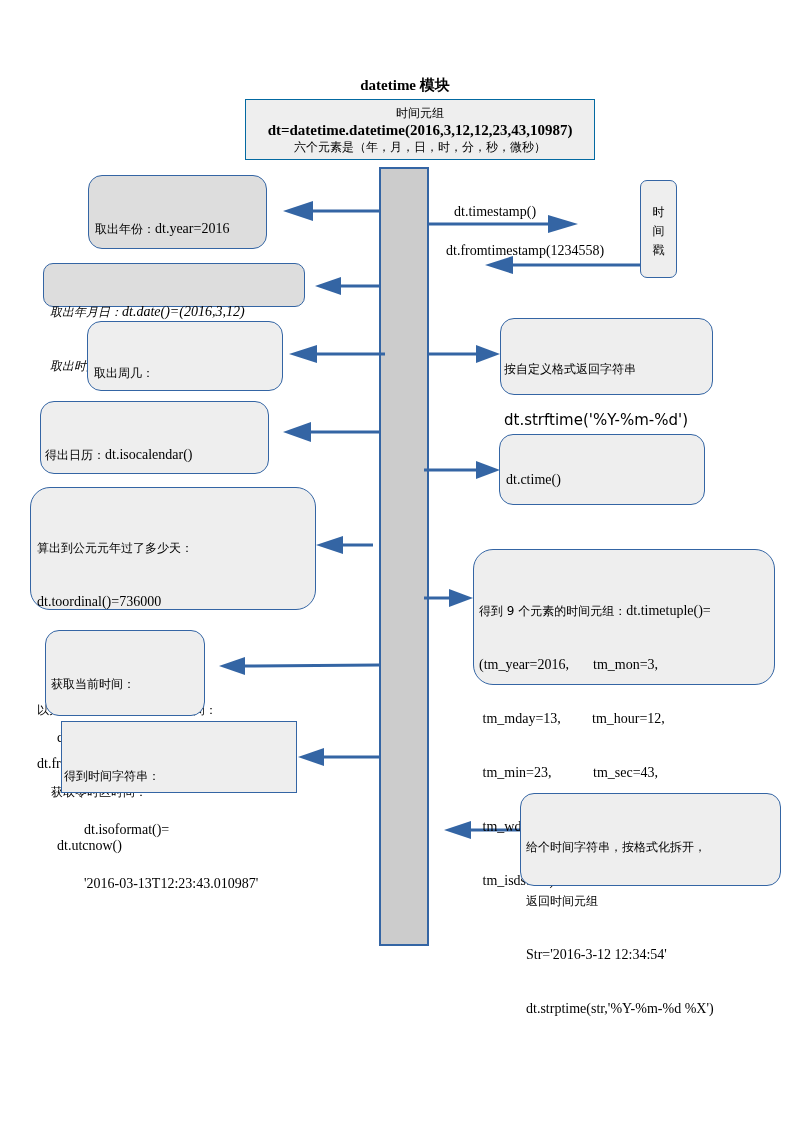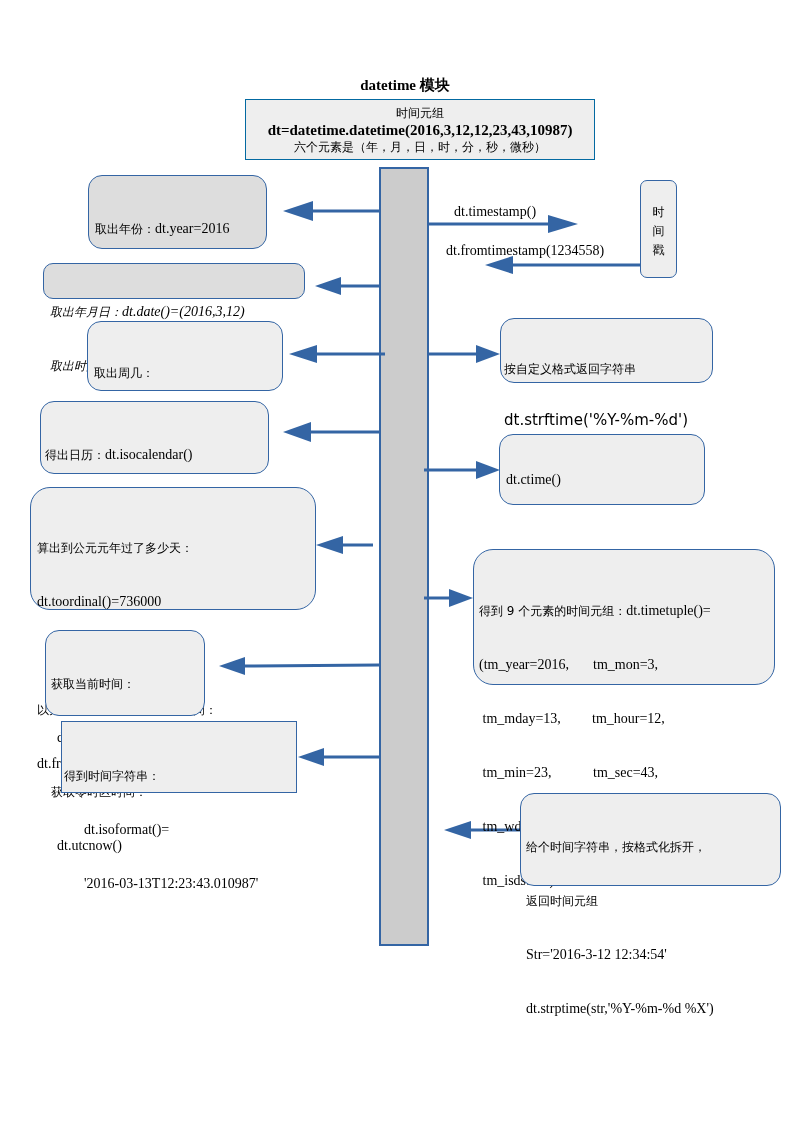--- a/index.html
+++ b/index.html
@@ -99,21 +99,21 @@
     </g>
   </g>
 </svg>
 
 <div class="box gray rounded" style="left:88px; top:175px; width:179px; height:74px; padding-top:8px;">
   <span class="line"><span class="cn">取出年份：</span><span>dt.year=2016</span></span>
   <span class="line"><span class="cn">取出月份：</span><span>dt.month=3</span></span>
   <span class="line"><span class="cn">取出日期：</span><span>dt.day=12</span></span>
 </div>
 
-<div class="box gray rounded" style="left:43px; top:263px; width:262px; height:36px; border-radius:10px; padding-top:3px;font-style:italic;">
+<div class="box gray rounded" style="left:43px; top:263px; width:262px; height:44px; border-radius:10px; padding-top:3px;font-style:italic;">
   <span class="line"><span class="cn">取出年月日：</span><span>dt.date()=(2016,3,12)</span></span>
   <span class="line"><span class="cn">取出时间：</span><span> dt.time()=(12,23,43,10987)</span></span>
 </div>
 
 <div class="box rounded" style="left:87px; top:321px; width:196px; height:70px; padding-top:6px;">
   <span class="line cn">取出周几：</span>
   <span class="line"><span style="display:inline-block;width:115px;">dt.weekday()</span><span class="cn">周一为 0</span></span>
   <span class="line"><span style="display:inline-block;width:115px;margin-top:36px;">dt.isoweekday()</span><span class="cn">周一为 1</span></span>
 </div>
 
@@ -146,21 +146,21 @@
 
 <div class="label" style="left:454px; top:204px;">dt.timestamp()</div>
 <div class="label" style="left:446px; top:243px;">dt.fromtimestamp(1234558)</div>
 
 <div class="vbox">
   <span class="line">时</span>
   <span class="line">间</span>
   <span class="line">戳</span>
 </div>
 
-<div class="box rounded" style="left:500px; top:318px; width:213px; height:65px; padding-top:8px; padding-left:3px; line-height:17px;">
+<div class="box rounded" style="left:500px; top:318px; width:213px; height:77px; padding-top:8px; padding-left:3px; line-height:17px;">
   <span class="line cn">按自定义格式返回字符串</span>
   <span class="line sans" style="font-size:15px;">dt.strftime('%Y-%m-%d')</span>
   <span class="line sans" style="font-size:15px;">=‘2016-03-12’</span>
 </div>
 
 <div class="box rounded" style="left:499px; top:434px; width:206px; height:71px; padding-top:0px; padding-left:6px;">
   <span class="line">dt.ctime()</span>
   <span class="line">&nbsp;</span>
   <span class="line" style="margin-left:-5px;">='Sun Mar 13 12:23:43 2016'</span>
 </div>

